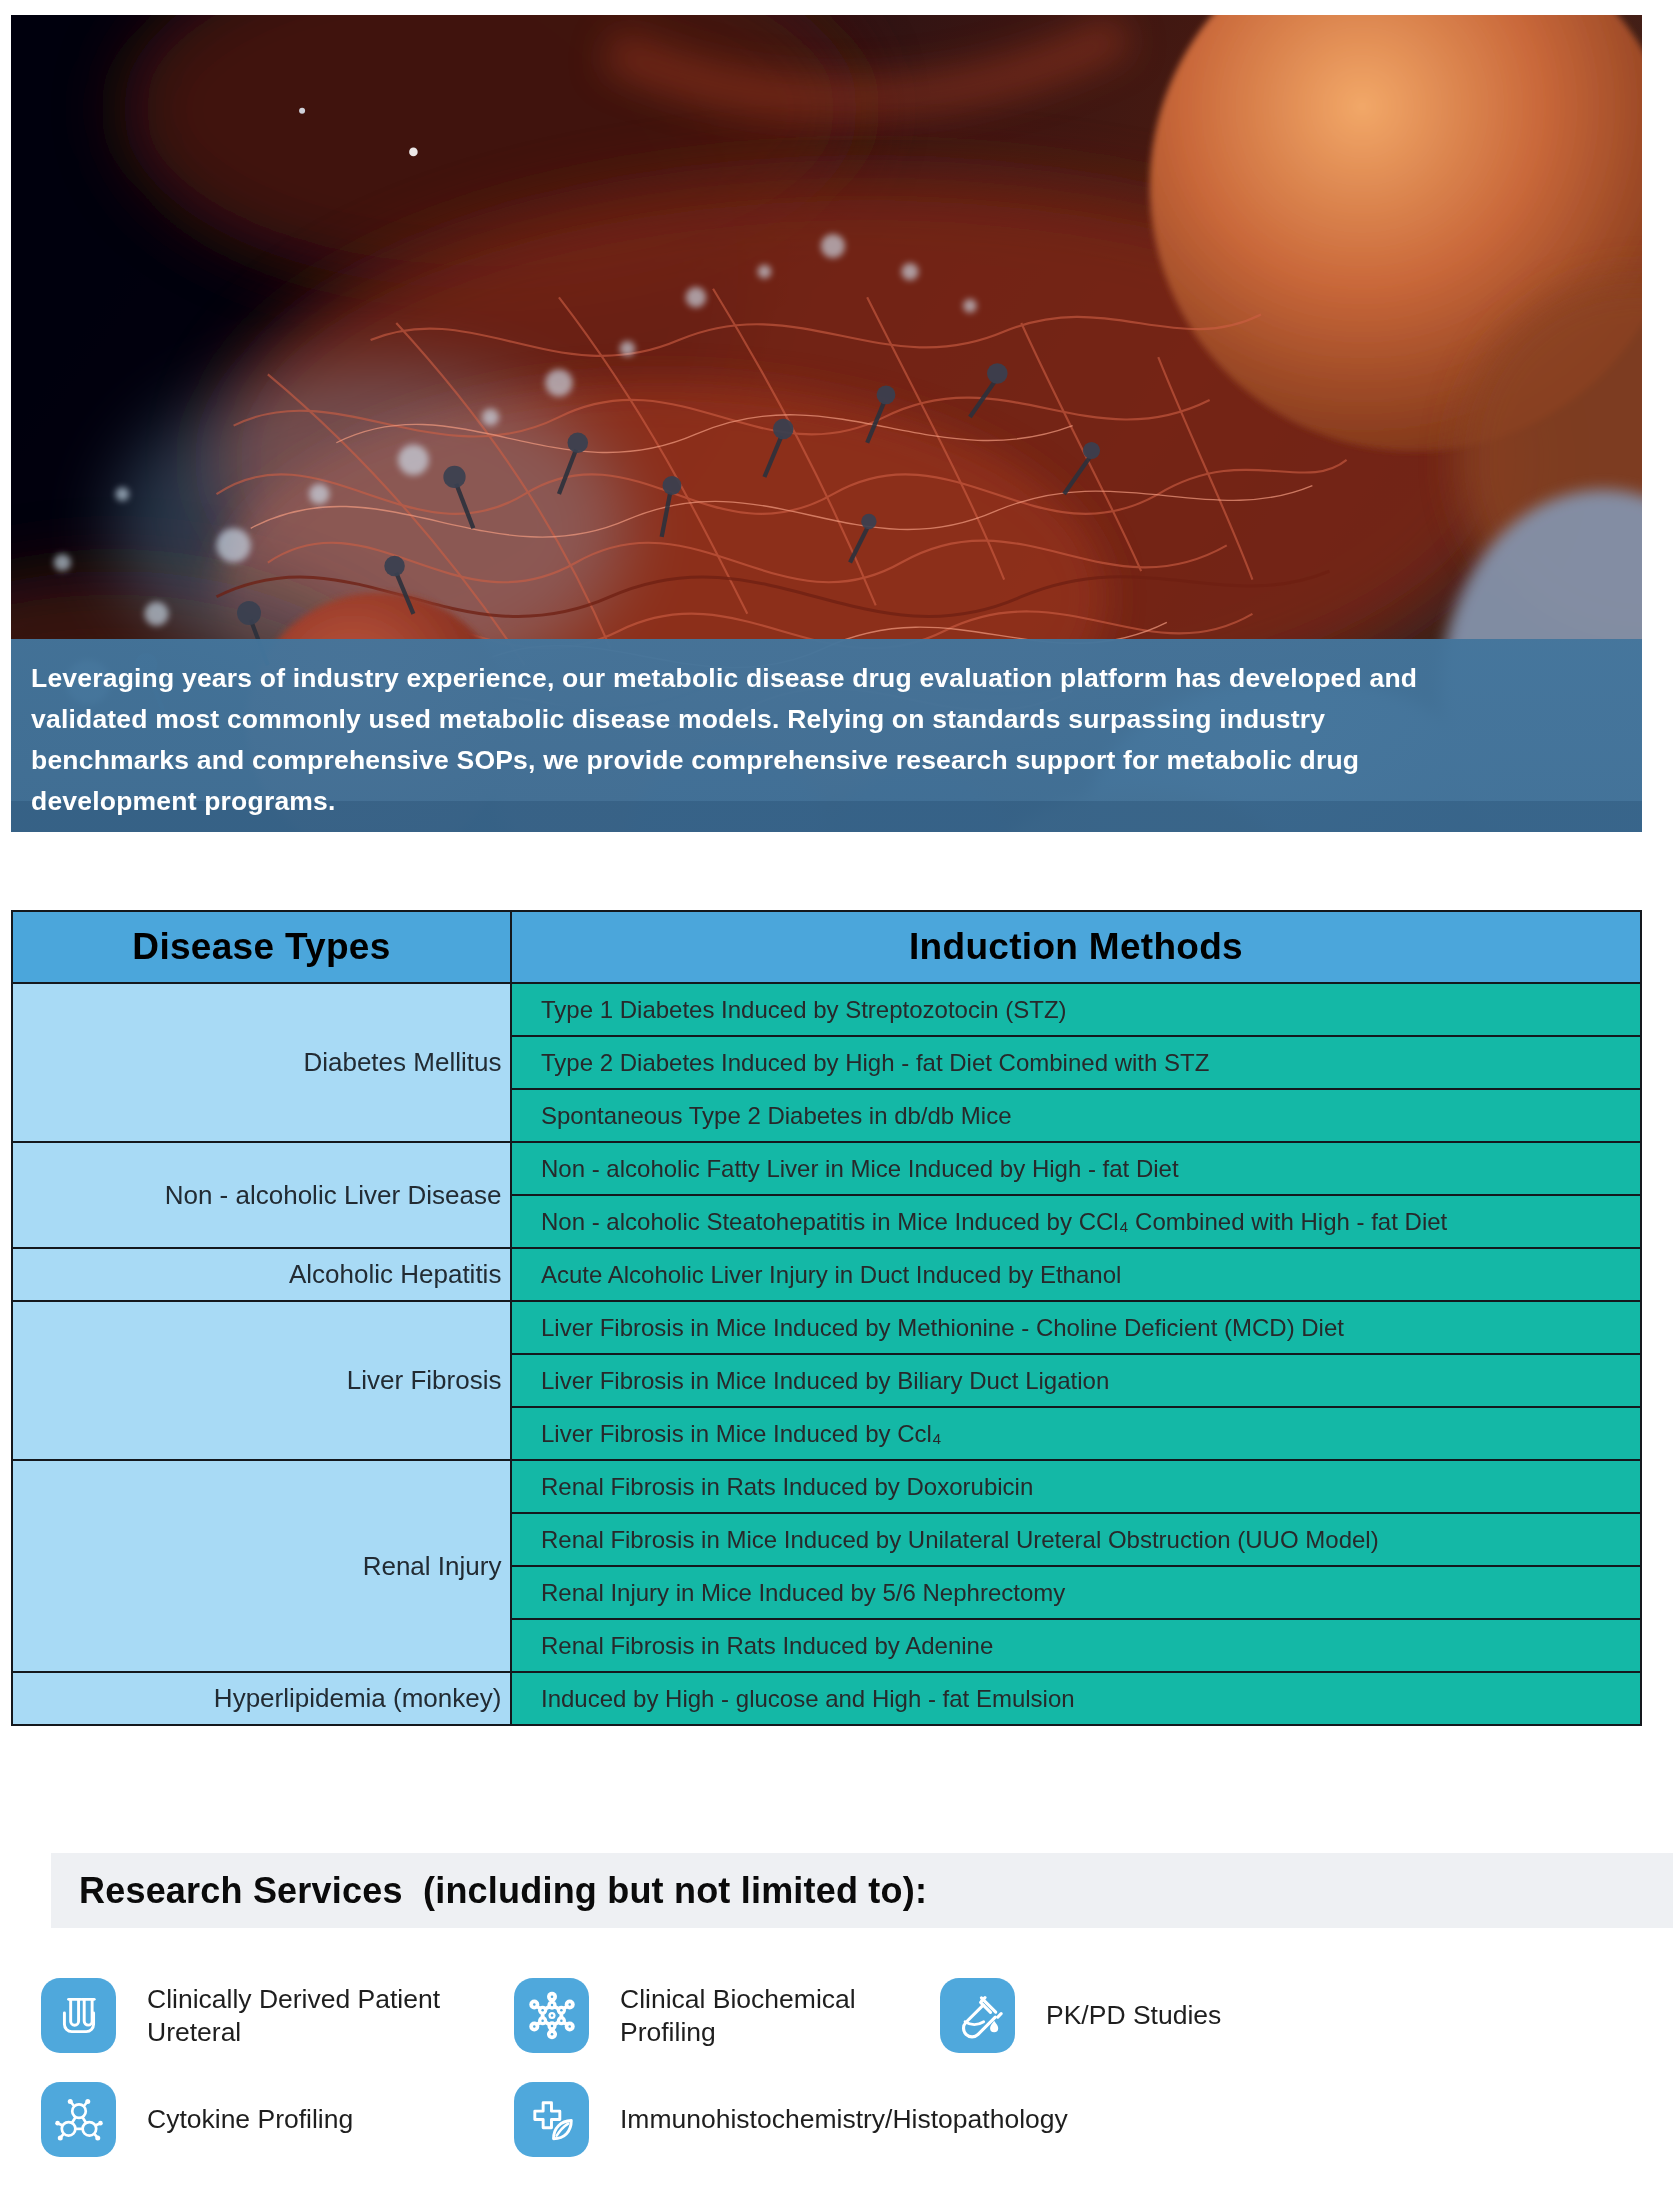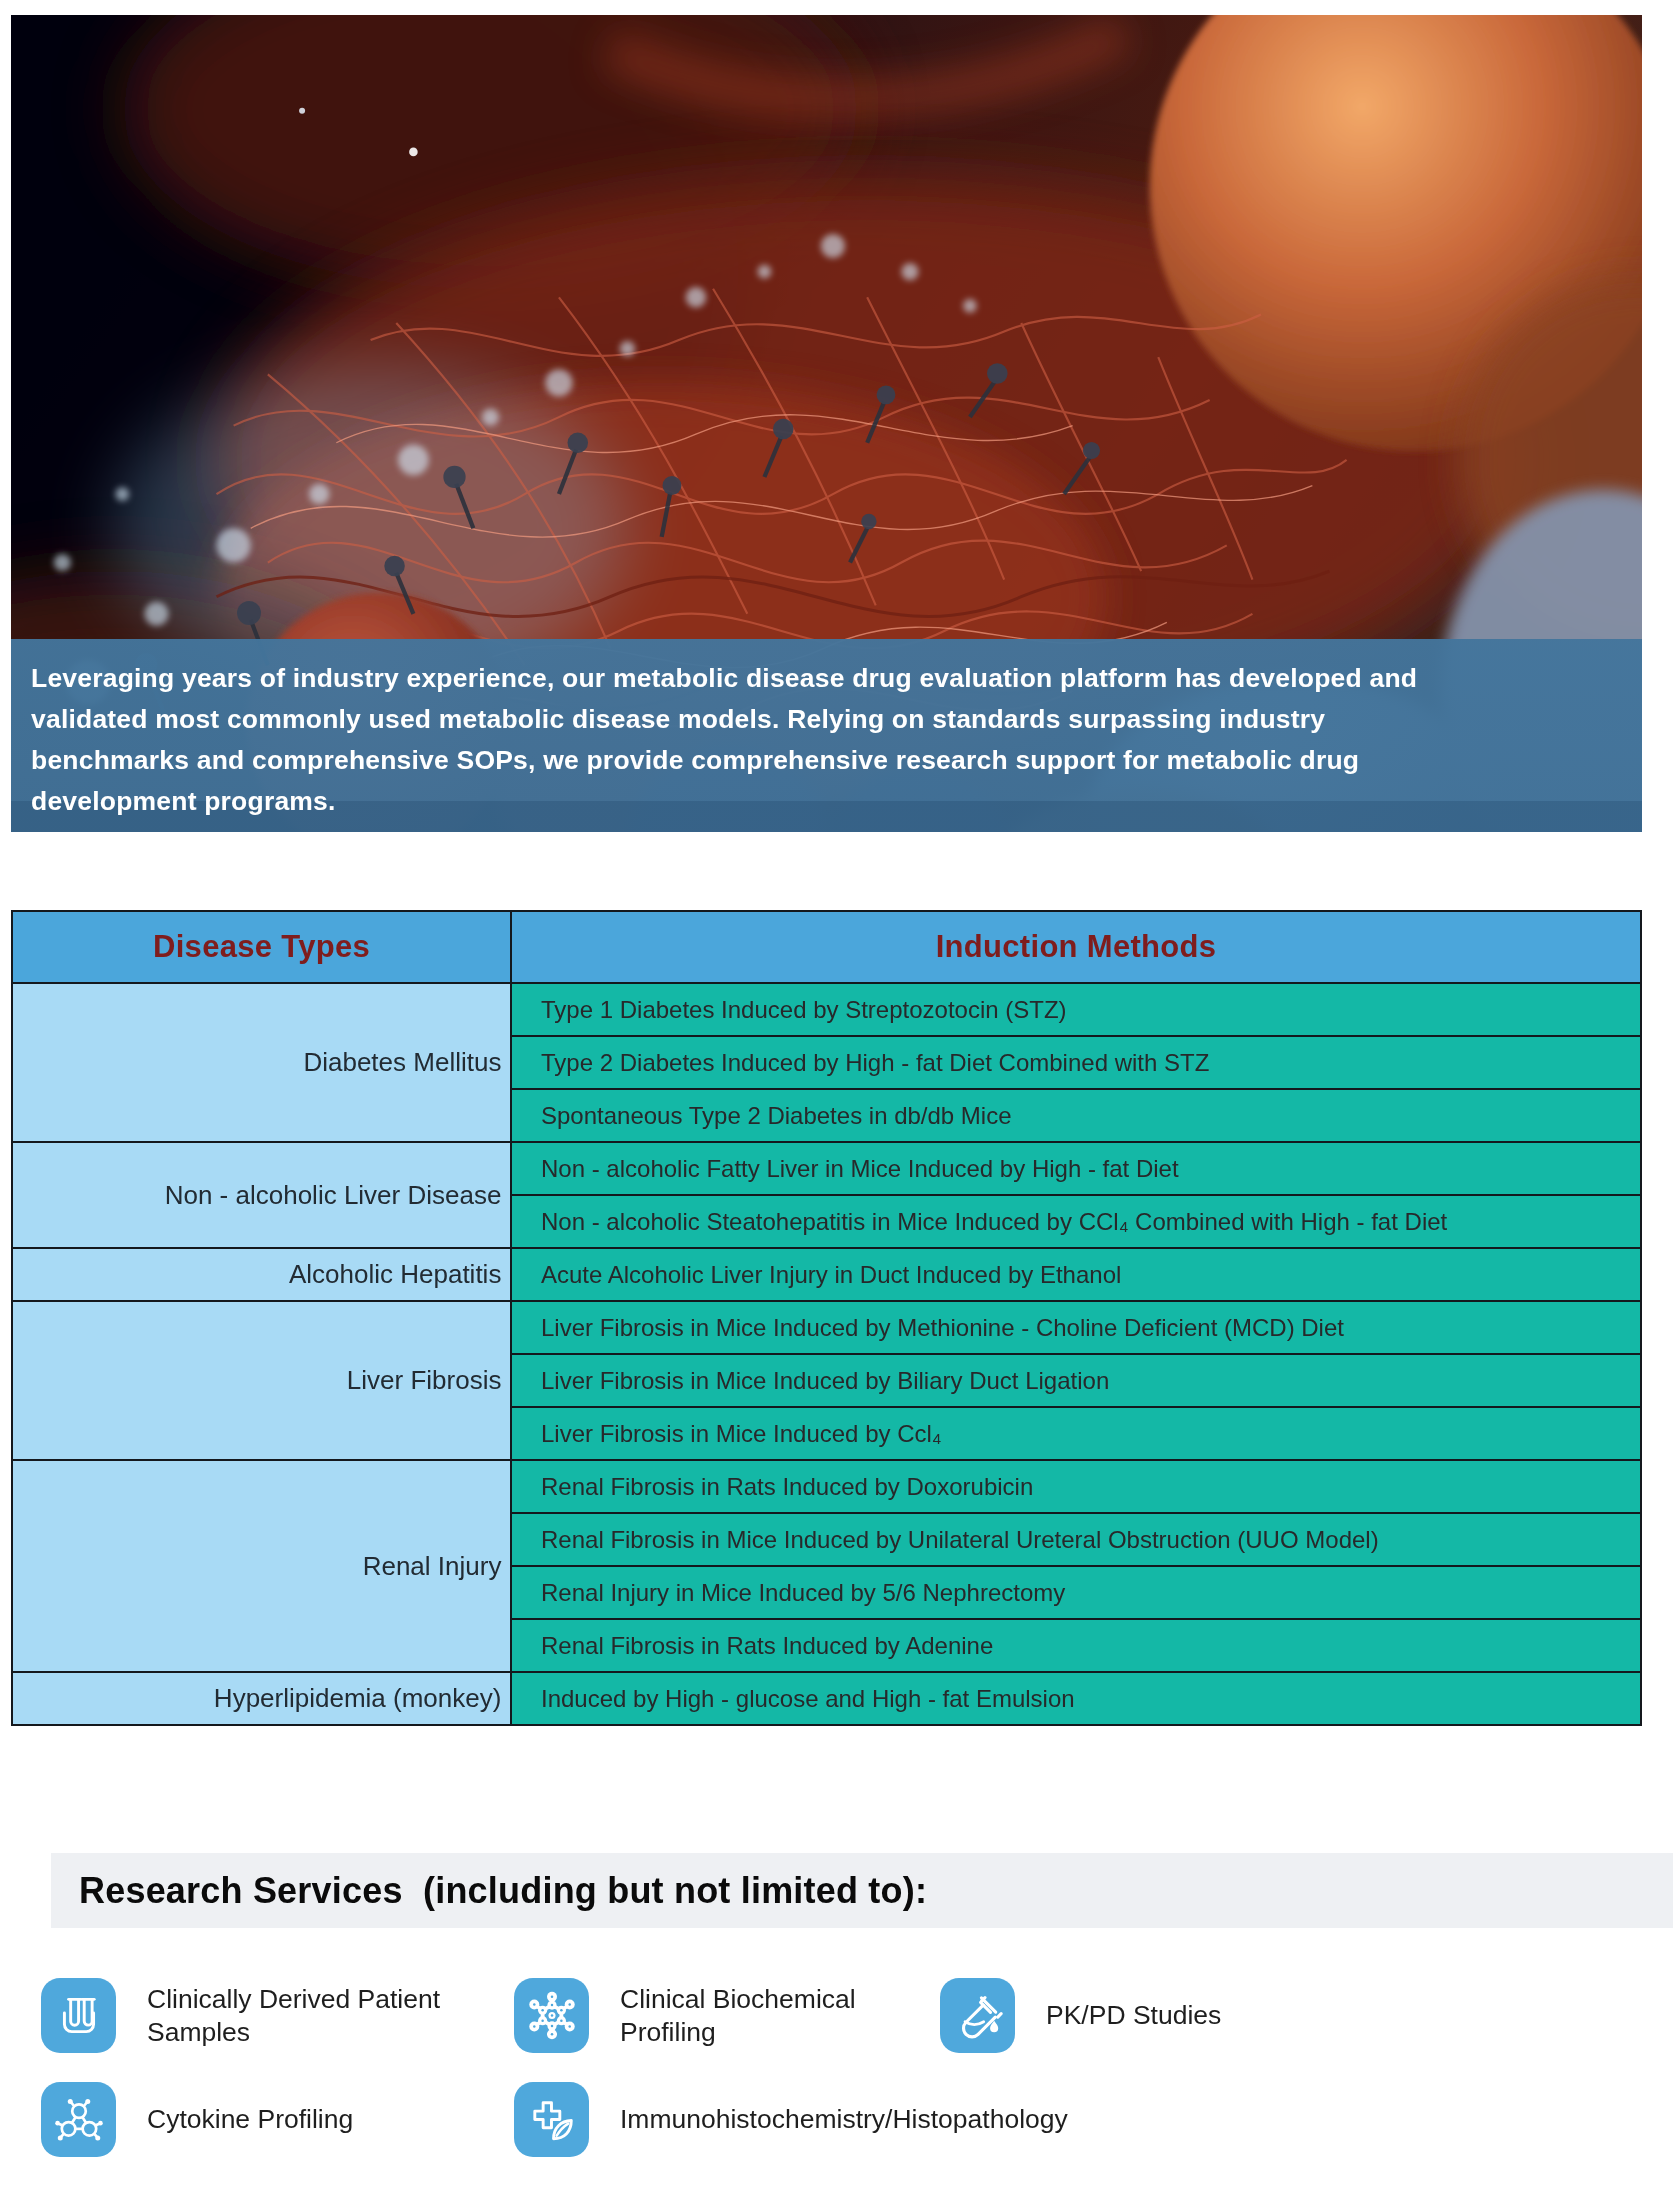--- a/index.html
+++ b/index.html
@@ -10,21 +10,21 @@
   .hero{position:absolute;left:11px;top:15.4px;width:1631px;height:817px;overflow:hidden;background:#160c10;}
   .hero-art{position:absolute;left:0;top:0;width:100%;height:100%;display:block;}
   .hero-banner{position:absolute;left:0;bottom:0;width:100%;height:193px;box-sizing:border-box;
       background:linear-gradient(180deg,rgba(67,117,156,.96) 0%,rgba(65,114,153,.96) 84%,rgba(54,100,138,.97) 84%,rgba(54,100,138,.97) 100%);
       padding:19px 214px 0 20px;}
   .hero-banner p{margin:0;color:#ffffff;font-size:26.5px;line-height:41px;font-weight:600;letter-spacing:0.2px;}
 
   
   .models-table{position:absolute;left:11px;top:910px;width:1631px;border-collapse:collapse;table-layout:fixed;}
   .models-table col.col-disease{width:499px;}
-  .models-table th{background:#4ba6db;color:#7f1d1d;font-size:31px;font-weight:600;height:68px;
+  .models-table th{background:#4ba6db;color:#000000;font-size:37px;font-weight:600;height:68px;
       border:2.6px solid #14181d;text-align:center;letter-spacing:0.3px;}
   .models-table td{border:2.6px solid #14181d;height:51px;vertical-align:middle;}
   .models-table td.disease{background:#a8daf5;text-align:right;font-size:26px;color:#222b33;padding:0 8.6px;}
   .models-table td.method{background:#14b8a6;font-size:24px;color:#27292b;padding:0 9px 0 29px;text-align:left;}
 
   
   .services-bar{position:absolute;left:11px;top:1853px;width:1631px;height:75px;background:#eef0f3;
       display:flex;align-items:center;margin-left:40px;}
   .services-bar h2{margin:0 0 0 28px;font-size:36px;font-weight:700;color:#0b0b0b;white-space:pre-wrap;letter-spacing:0.2px;}
 
@@ -255,21 +255,21 @@
           <svg viewBox="0 0 48 48">
             <g fill="none" stroke="#fff" stroke-width="2.8" stroke-linecap="round" stroke-linejoin="round">
               <path d="M16 8 v21 a3.8 3.8 0 0 0 7.6 0 V8"></path>
               <path d="M14 8 h11.6"></path>
               <path d="M29 8 v21 a3.8 3.8 0 0 0 7.6 0 V8"></path>
               <path d="M27 8 h11.6"></path>
               <path d="M10 21 v11 a7 7 0 0 0 7 7 h14 a7 7 0 0 0 7-7 V21"></path>
             </g>
           </svg>
         </span>
-        <span class="svc-label">Clinically Derived Patient Samples</span>
+        <span class="svc-label">Clinically Derived Patient Ureteral</span>
       </div>
 
       <div class="svc c2">
         <span class="svc-icon">
           <svg viewBox="0 0 48 48">
             <g stroke="#fff" stroke-width="3.6" stroke-linecap="round">
               <line x1="24" y1="13.5" x2="24" y2="5.5"></line>
                 <line x1="33" y1="18.5" x2="41" y2="13"></line>
               <line x1="33" y1="28.5" x2="41" y2="34"></line>
                 <line x1="24" y1="33.5" x2="24" y2="41.5"></line>

